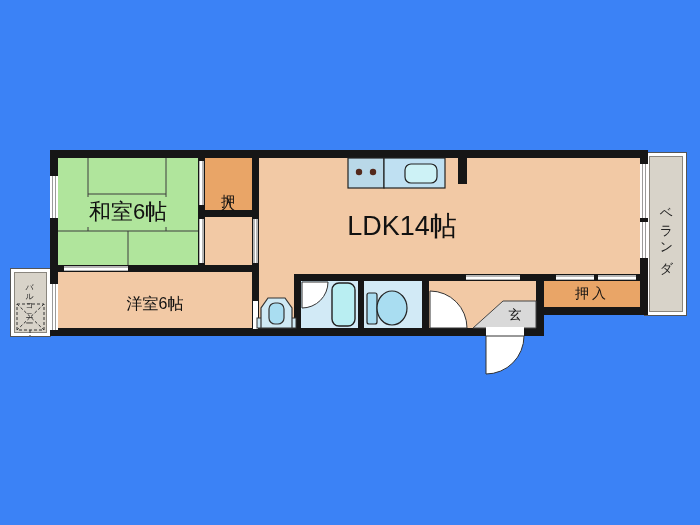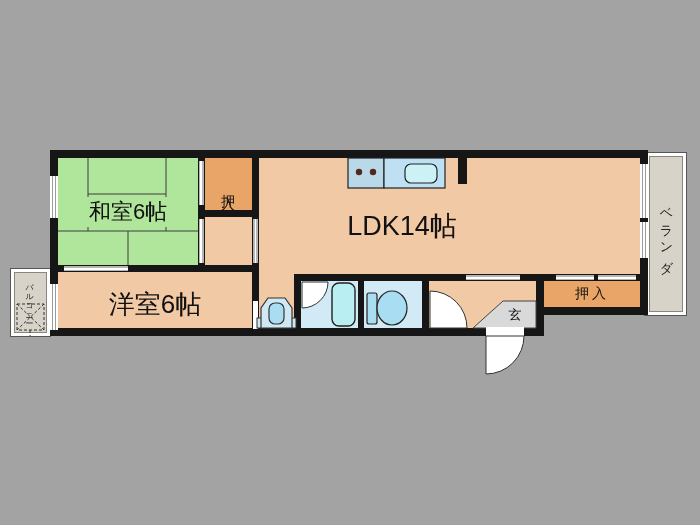--- a/index.html
+++ b/index.html
@@ -1,16 +1,16 @@
 <!DOCTYPE html>
 <html><head>
 <meta charset="utf-8">
 <style>
   html,body{margin:0;padding:0;background:#fff;}
-  #canvas{position:relative;width:700px;height:525px;background:#a3a3a3;overflow:hidden;
+  #canvas{position:relative;width:700px;height:525px;background:#3b82f6;overflow:hidden;
           font-family:"Liberation Sans","DejaVu Sans",sans-serif;color:#111;}
   .wall{position:absolute;background:#161616;}
   .fill{position:absolute;}
   .peach{background:#f2c9a5;}
   .green{background:#b0e59c;}
   .orange{background:#e9a567;}
   .wet{background:#d2eaf6;}
   .win-v{position:absolute;background:linear-gradient(to right,#fff 0,#fff 2px,#9a9a9a 2px,#9a9a9a 3px,#fff 3px,#fff 5px,#9a9a9a 5px,#9a9a9a 6px,#fff 6px,#fff 8px);}
   .slide-v{position:absolute;background:linear-gradient(to right,#b5b5b5 0,#b5b5b5 1.5px,#fff 1.5px,#fff 3.5px,#b5b5b5 3.5px,#b5b5b5 5px);}
   .slide-h{position:absolute;background:linear-gradient(to bottom,#b5b5b5 0,#b5b5b5 1.5px,#fff 1.5px,#fff 3.5px,#b5b5b5 3.5px,#b5b5b5 5px);}
@@ -115,21 +115,21 @@
       <rect x="17" y="304" width="27" height="26"></rect>
       <line x1="17" y1="304" x2="44" y2="330"></line>
       <line x1="44" y1="304" x2="17" y2="330"></line>
       <line x1="30" y1="330" x2="30" y2="336"></line>
     </g>
   </svg>
 
   <div class="lbl" style="left:58px;top:197px;width:140px;height:30px;font-size:22px;">
       <span style="background:#b0e59c;padding:0 3px;">和室6帖</span>
     </div>
-  <div class="lbl" style="left:80px;top:291px;width:150px;height:26px;font-size:26px;">
+  <div class="lbl" style="left:80px;top:291px;width:150px;height:26px;font-size:16px;">
       <span>洋室6帖</span>
     </div>
   <div class="lbl" style="left:332px;top:212px;width:140px;height:32px;font-size:27px;align-items:flex-end;">
       <span>LDK14帖</span>
     </div>
   <div class="lbl vtext" style="left:221px;top:161px;width:15px;height:48px;font-size:14px;letter-spacing:2px;">
       <span>押入</span>
     </div>
   <div class="lbl" style="left:560px;top:285px;width:64px;height:18px;font-size:14px;letter-spacing:3px;">
       <span>押入</span>

